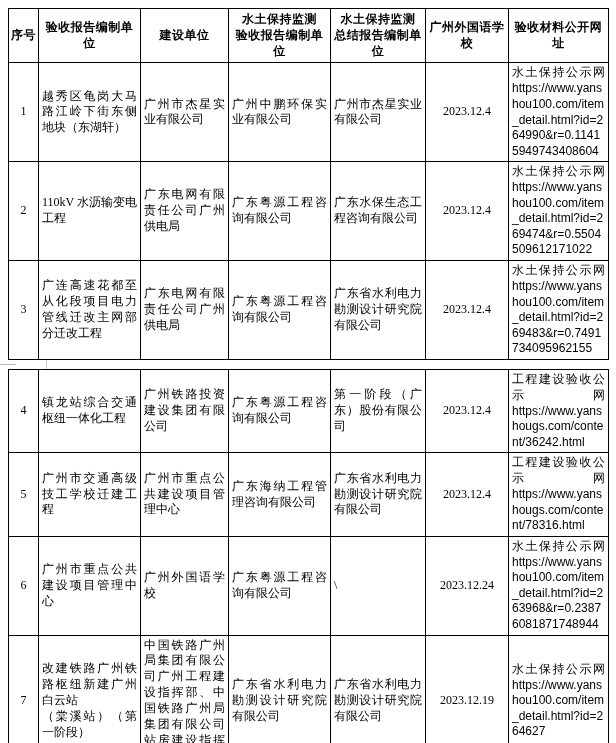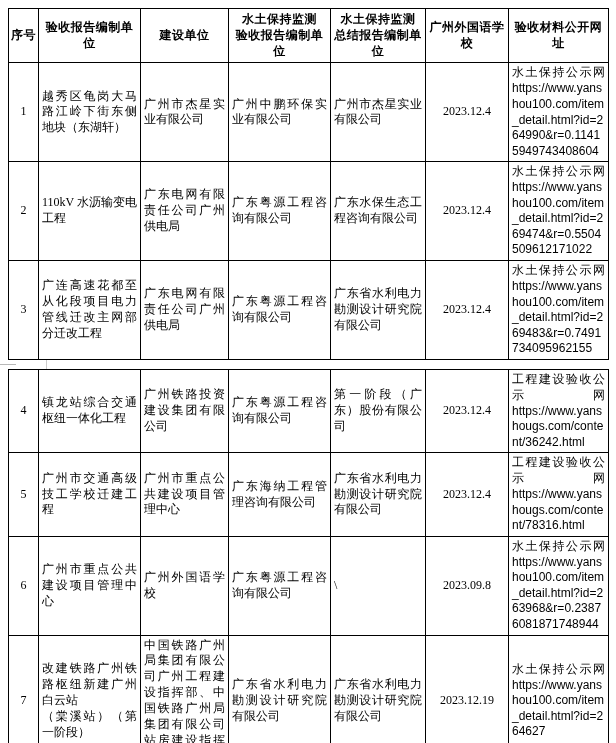--- a/index.html
+++ b/index.html
@@ -187,21 +187,21 @@
       <span class="url-text">https://www.yanshougs.com/content/78316.html</span>
     </td>
   </tr>
 
   <tr style="height: 78px;">
     <td class="cell-seq">6</td>
     <td class="cell-zh">广州市重点公共建设项目管理中心</td>
     <td class="cell-zh">广州外国语学校</td>
     <td class="cell-zh">广东粤源工程咨询有限公司</td>
     <td class="cell-zh">\</td>
-    <td class="cell-date">2023.09.8</td>
+    <td class="cell-date">2023.12.24</td>
     <td class="cell-url">
       <span class="site-name">水土保持公示网</span>
       <span class="url-text">https://www.yanshou100.com/item_detail.html?id=263968&amp;r=0.23876081871748944</span>
     </td>
   </tr>
 
   <tr style="height: 98px;">
     <td class="cell-seq">7</td>
     <td class="cell-zh">改建铁路广州铁路枢纽新建广州白云站
 （棠溪站）（第一阶段）</td>

